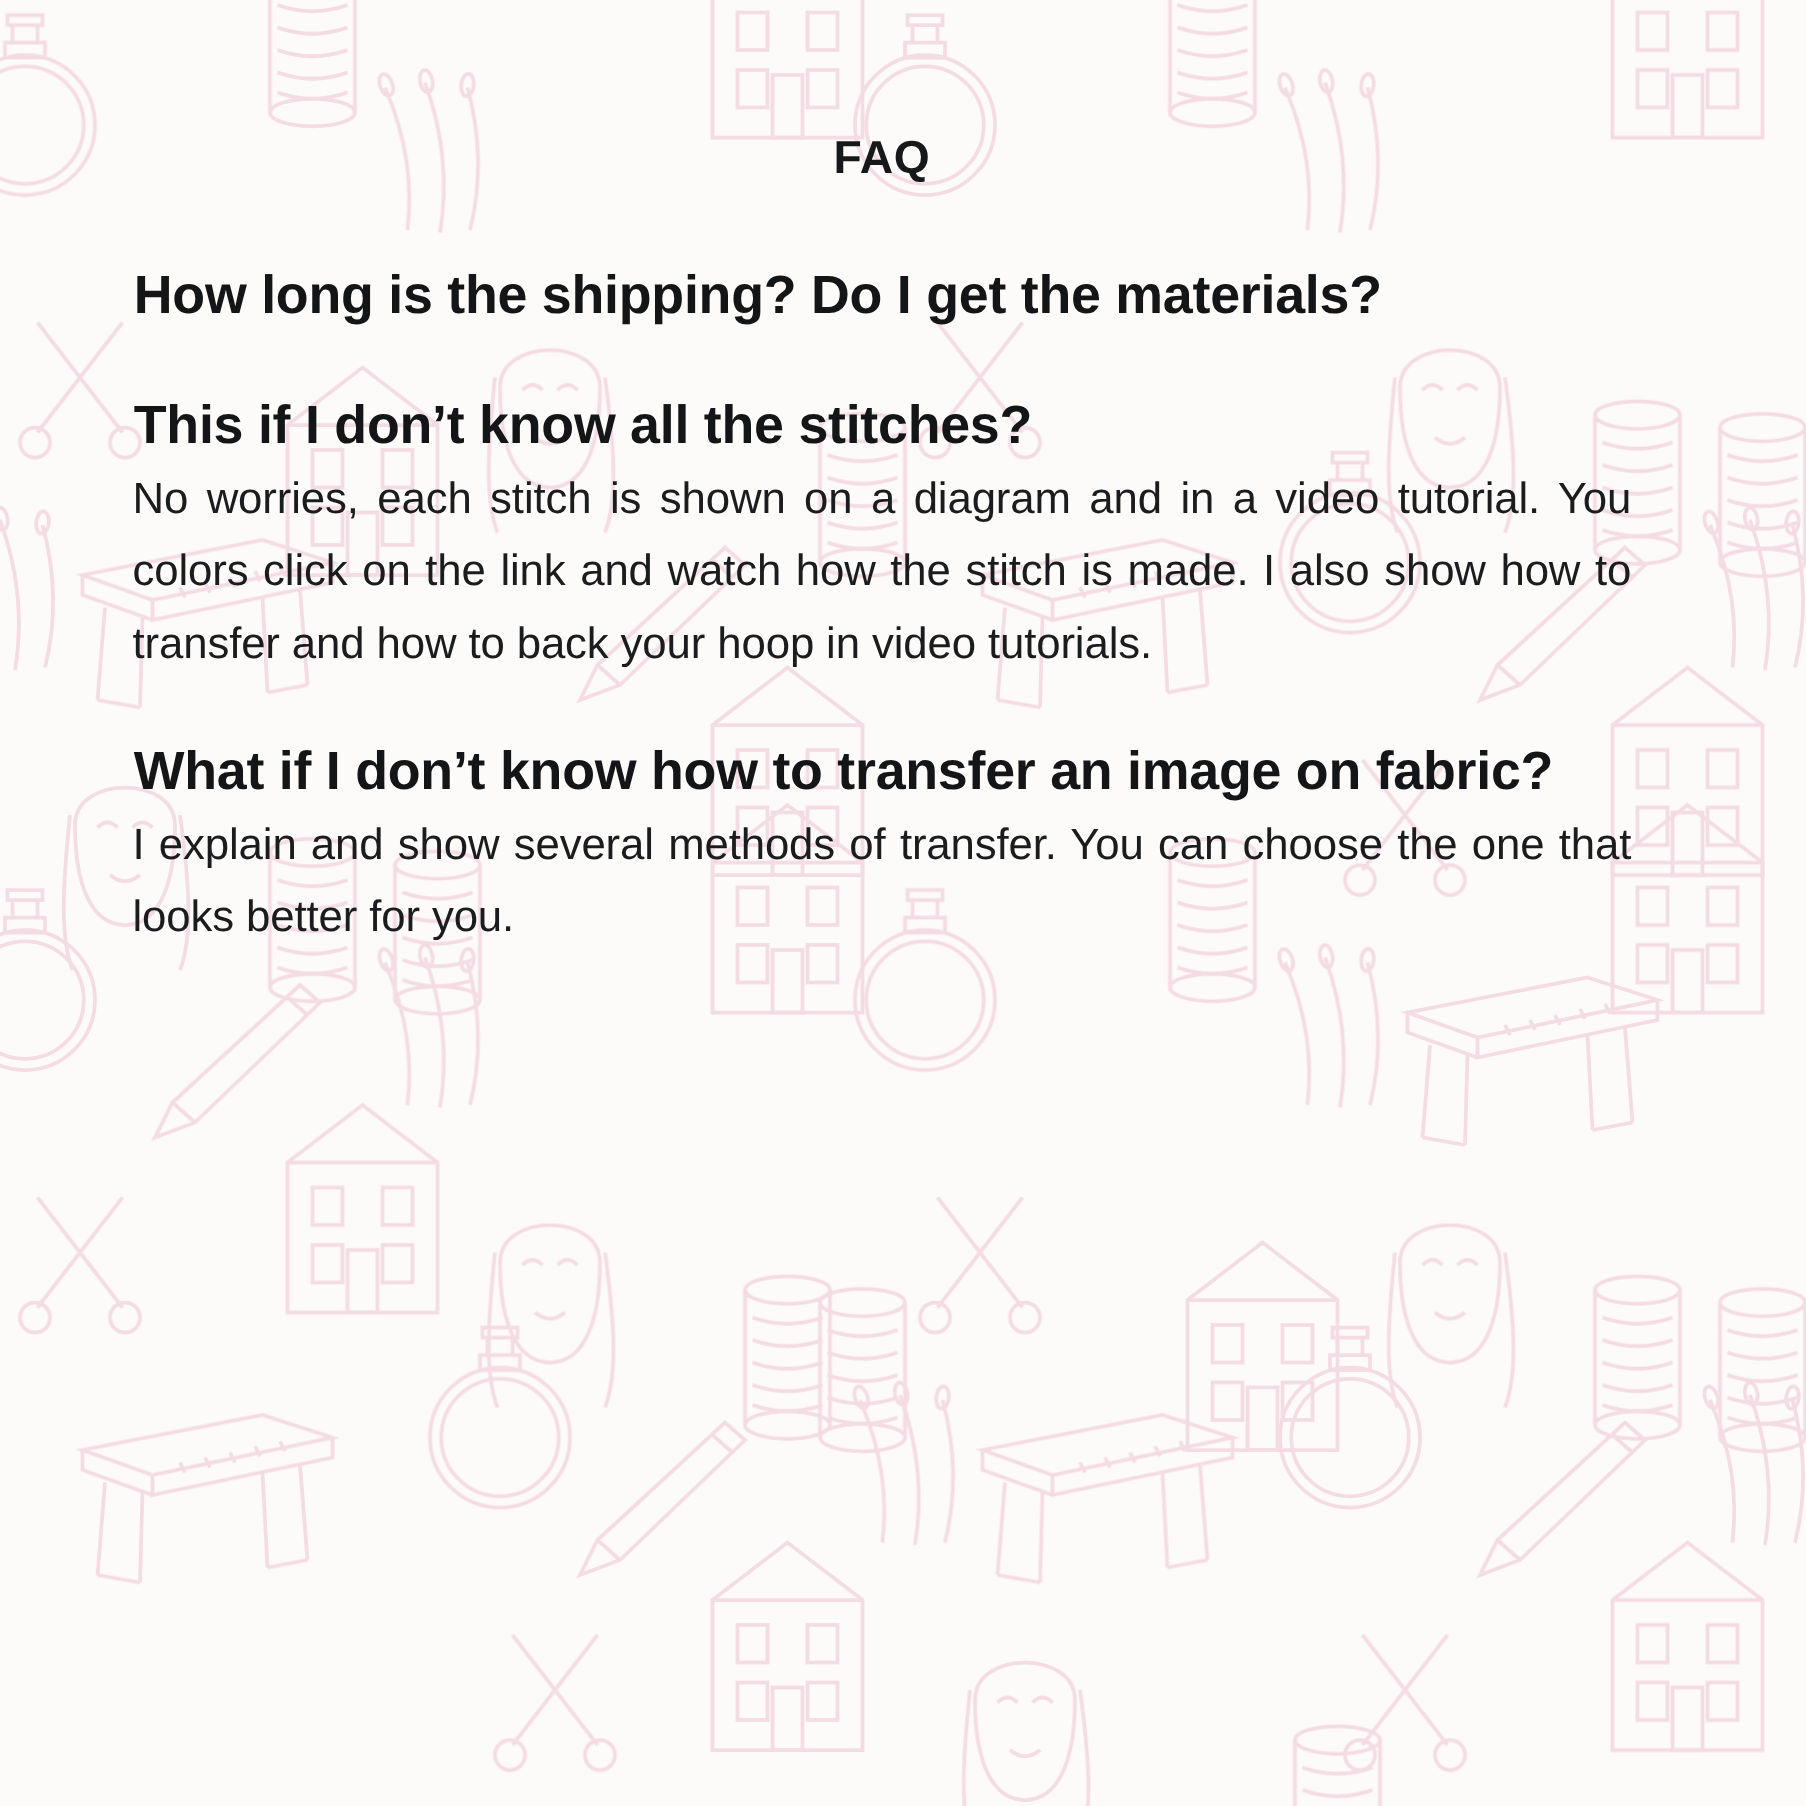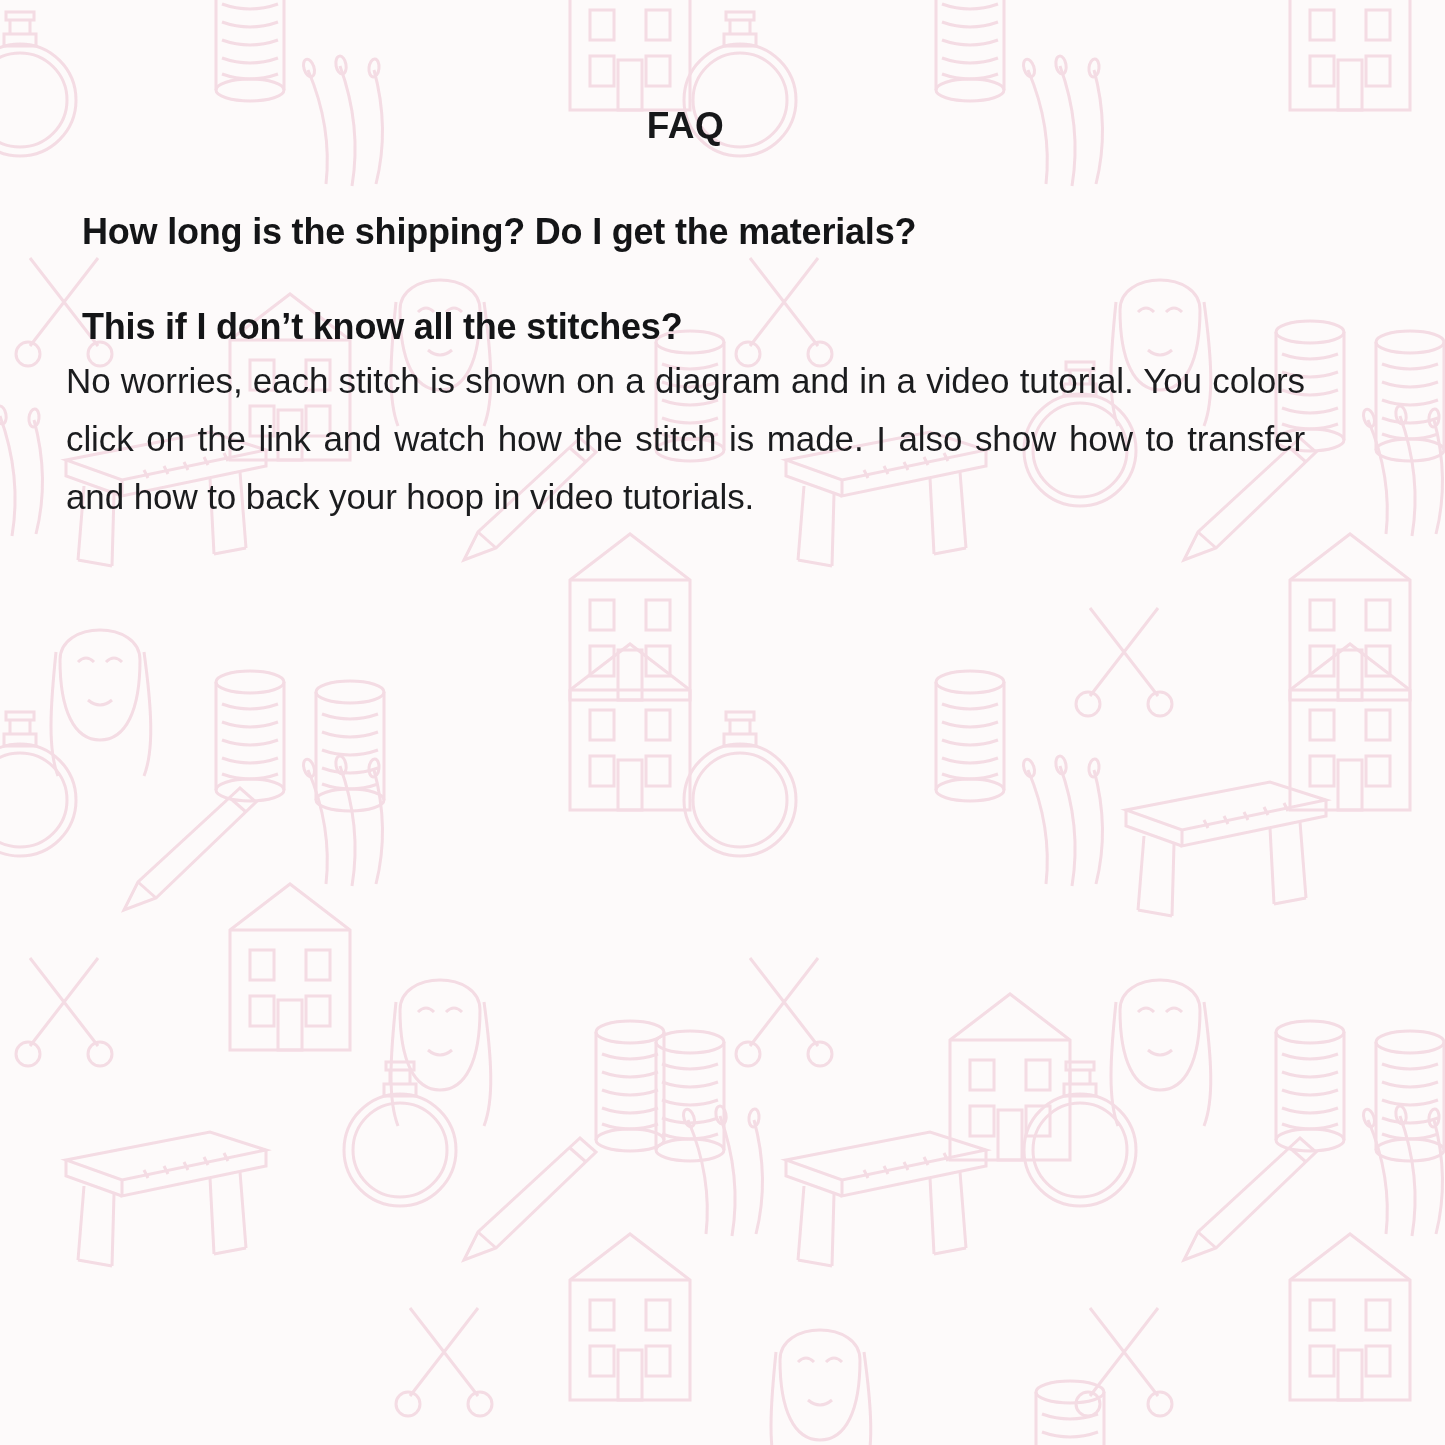--- a/index.html
+++ b/index.html
@@ -26,44 +26,44 @@
     z-index: 0;
   }
 
   
   #page {
     position: relative;
     z-index: 2;
     width: 1445px;
     height: 1048px;
     box-sizing: border-box;
-    padding: 105px 140px 0 66px;
+    padding: 105px 140px 0 106px;
   }
 
   #faq-title {
     text-align: center;
     font-size: 37px;
     font-weight: bold;
     letter-spacing: 0.5px;
     margin: 0 0 62px 0;
     color: #17181a;
   }
 
   .faq-item {
     margin-bottom: 44px;
   }
   .faq-item:last-child {
     margin-bottom: 0;
   }
 
   .faq-question {
-    font-size: 36px;
+    font-size: 43px;
     font-weight: bold;
     line-height: 1.28;
-    margin: 0 0 2px 16px;
+    margin: 0 0 2px 1px;
     color: #141517;
     letter-spacing: -0.2px;
   }
   .faq-question.justify {
     text-align: justify;
     text-align-last: left;
   }
 
   .faq-answer {
     font-size: 35px;
@@ -184,14 +184,18 @@
   <div class="faq-item q-spacer-1">
     <p class="faq-question">How long is the shipping? Do I get the materials?</p>
   </div>
 
   <div class="faq-item q-spacer-2">
     <p class="faq-question">This if I don’t know all the stitches?</p>
     <p class="faq-answer">No worries, each stitch is shown on a diagram and in a video tutorial. You colors click on the link and watch how the stitch is made. I also show how to transfer and how to back your hoop in video tutorials.</p>
   </div>
 
 
+  <div class="faq-item">
+    <p class="faq-question">What if I don’t know how to transfer an image on fabric?</p>
+    <p class="faq-answer">I explain and show several methods of transfer. You can choose the one that looks better for you.</p>
+  </div>
 
 </div>
 
 </body></html>

